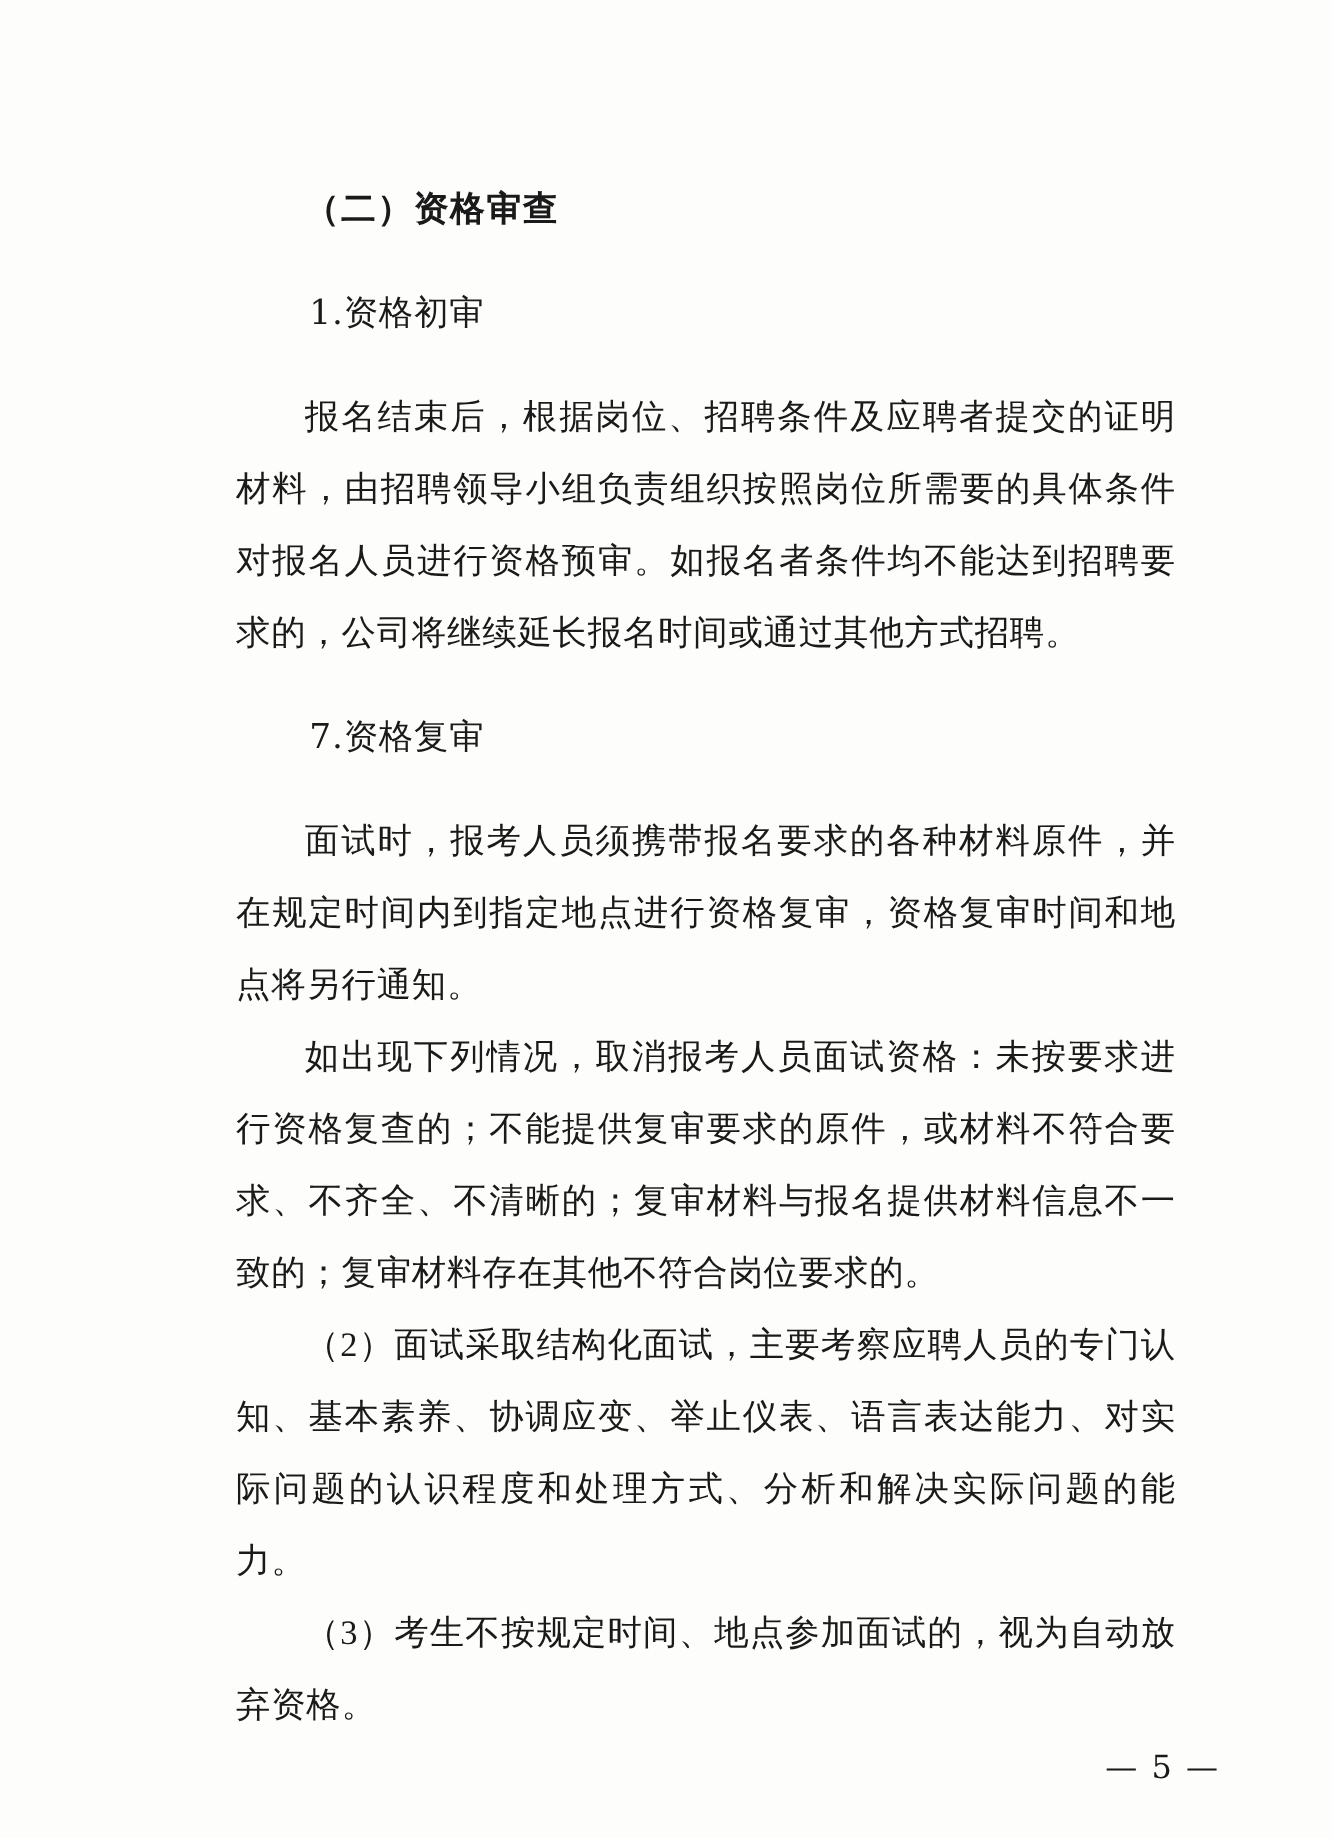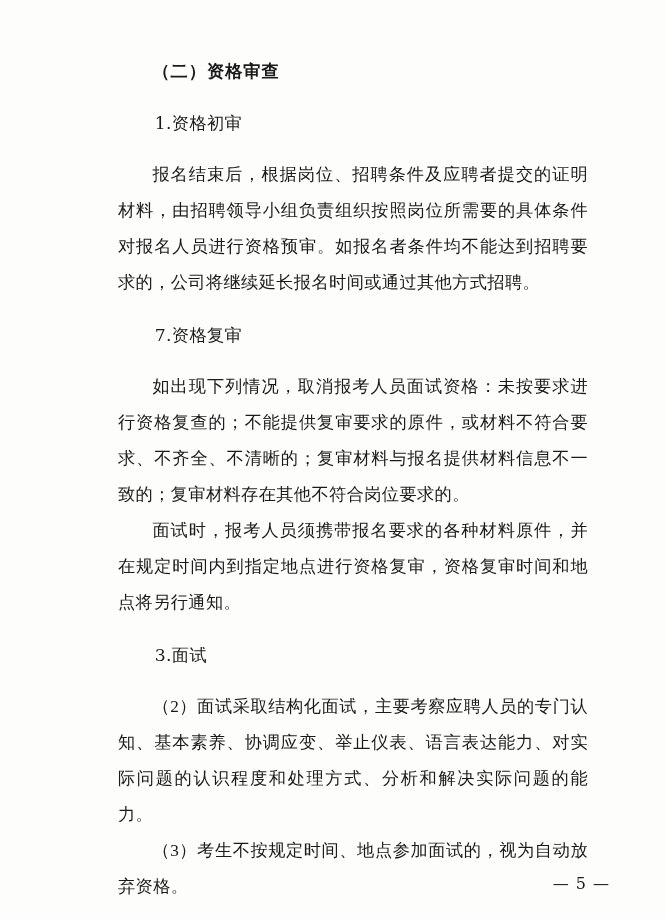--- a/index.html
+++ b/index.html
@@ -12,21 +12,21 @@
     background: #ffffff;
     font-family: "DejaVu Serif", "Liberation Serif", serif;
     color: #1a1a1a;
     overflow: hidden;
   }
   .page {
     position: relative;
     width: 666px;
     height: 919px;
     box-sizing: border-box;
-    padding: 53px 78px 40px 118px;
+    padding: 87px 78px 40px 118px;
     background: #fdfdfb;
   }
   .doc-body {
     font-size: 17.2px;
     line-height: 36px;
     letter-spacing: 0.4px;
     text-align: justify;
     text-justify: inter-ideograph;
   }
   .heading {
@@ -59,22 +59,21 @@
 </head>
 <body>
 
 <div class="page">
   <div class="doc-body">
 
     <p class="heading">（二）资格审查</p>
     <p class="subheading">1.资格初审</p>
     <p class="para">报名结束后，根据岗位、招聘条件及应聘者提交的证明材料，由招聘领导小组负责组织按照岗位所需要的具体条件对报名人员进行资格预审。如报名者条件均不能达到招聘要求的，公司将继续延长报名时间或通过其他方式招聘。</p>
     <p class="subheading">7.资格复审</p>
+    <p class="para">面试时，报考人员须携带报名要求的各种材料原件，并在规定时间内到指定地点进行资格复审，资格复审时间和地点将另行通知。</p>
     <p class="para">如出现下列情况，取消报考人员面试资格：未按要求进行资格复查的；不能提供复审要求的原件，或材料不符合要求、不齐全、不清晰的；复审材料与报名提供材料信息不一致的；复审材料存在其他不符合岗位要求的。</p>
-    <p class="para">面试时，报考人员须携带报名要求的各种材料原件，并在规定时间内到指定地点进行资格复审，资格复审时间和地点将另行通知。</p>
-    <p class="subheading">3.面试</p>
     <p class="para">（2）面试采取结构化面试，主要考察应聘人员的专门认知、基本素养、协调应变、举止仪表、语言表达能力、对实际问题的认识程度和处理方式、分析和解决实际问题的能力。</p>
     <p class="para">（3）考生不按规定时间、地点参加面试的，视为自动放弃资格。</p>
 
   </div>
 
   <div class="page-number">— 5 —</div>
 </div>
 
 </body></html>

